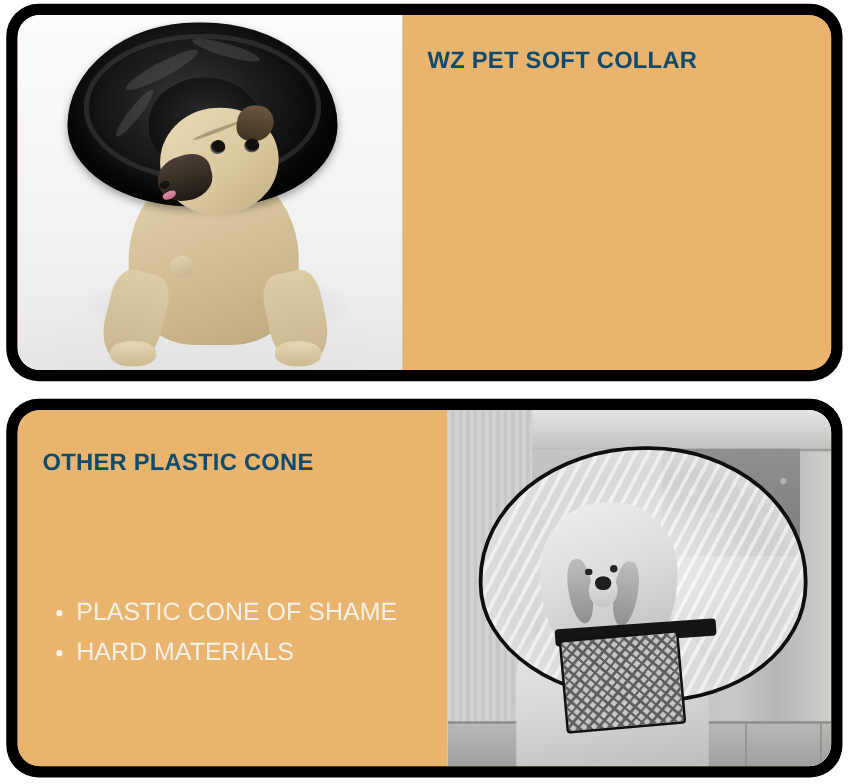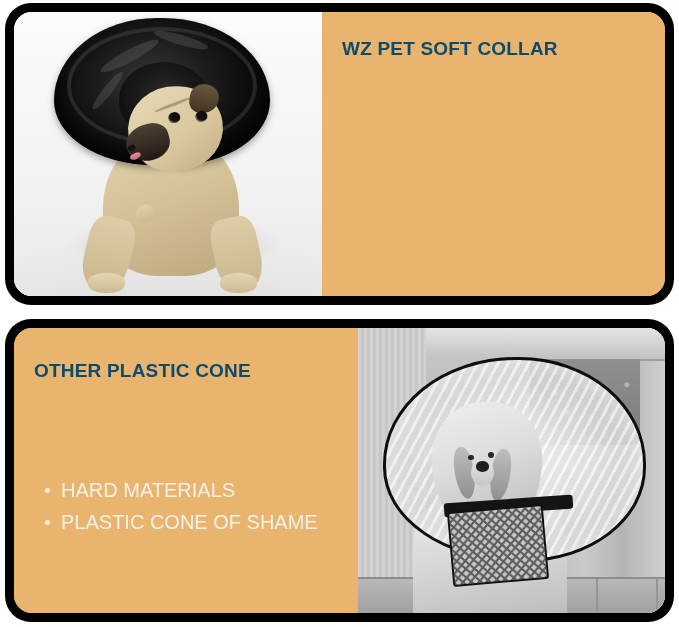--- a/index.html
+++ b/index.html
@@ -187,22 +187,22 @@
 
     </div>
   </div>
 
   <div class="card" id="card-bottom">
     <div class="card-inner">
 
       <div class="panel" style="width:344px;">
         <div class="title" id="bot-title">OTHER PLASTIC CONE</div>
         <ul class="bullets" id="bot-bullets">
+          <li>PLASTIC CONE OF SHAME</li>
           <li>HARD MATERIALS</li>
-          <li>PLASTIC CONE OF SHAME</li>
         </ul>
       </div>
 
       <div class="photo" style="width:307px;">
         <div class="kitchen">
           <div class="k-wall"></div>
           <div class="k-upper"></div>
           <div class="k-cab"></div>
           <div class="k-glass">
             <div class="k-floral"></div>

